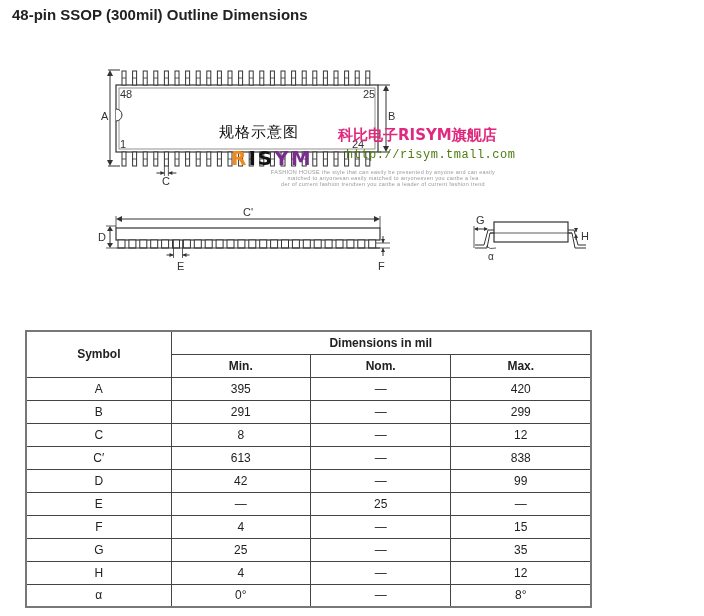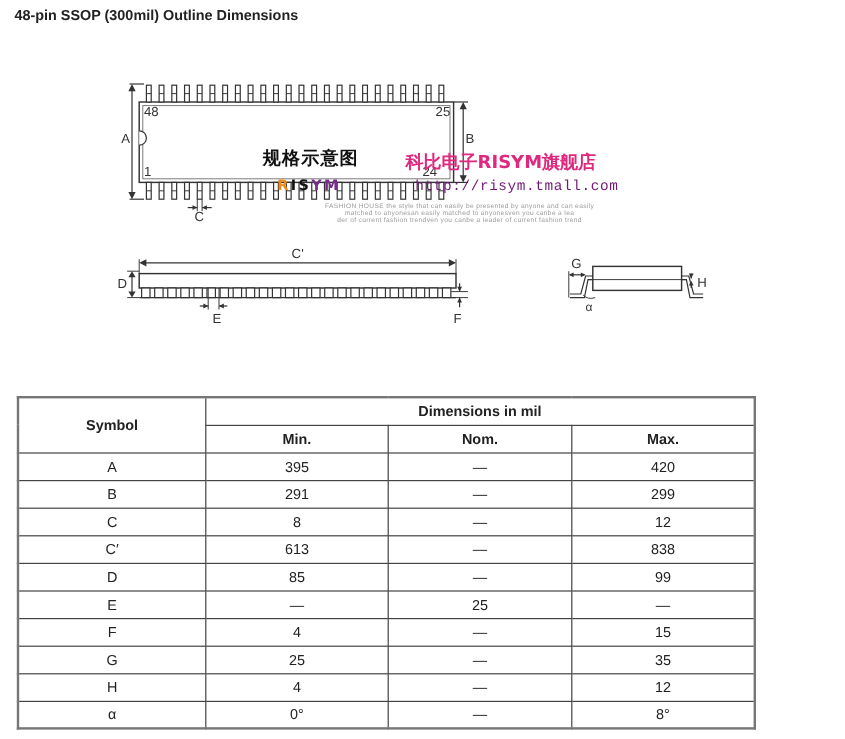--- a/index.html
+++ b/index.html
@@ -3,56 +3,56 @@
   <meta charset="utf-8">
   <style>
     * { margin: 0; padding: 0; box-sizing: border-box; }
     html, body {
       width: 704px; height: 616px; background: #ffffff; overflow: hidden;
       font-family: "Liberation Sans", "DejaVu Sans", sans-serif; color: #222;
     }
     .page { position: relative; width: 704px; height: 616px; }
     .title {
       position: absolute; left: 12px; top: 6px;
-      font-size: 12px; font-weight: bold; color: #222;
+      font-size: 15px; font-weight: bold; color: #222;
     }
     .diagram { position: absolute; left: 0; top: 0; width: 704px; height: 300px; }
     .diagram svg { position: absolute; left: 0; top: 0; }
     .lbl {
       position: absolute; font-size: 11px; color: #333; line-height: 1;
     }
     .wm-cn {
       position: absolute; left: 219px; top: 123px;
-      font-family: "DejaVu Sans", sans-serif; font-size: 15px; font-weight: bold;
+      font-family: "DejaVu Sans", sans-serif; font-size: 15px; font-weight: normal;
       color: #111; letter-spacing: 1px;
     }
     .wm-shop {
       position: absolute; left: 338px; top: 126px;
       font-family: "DejaVu Sans", sans-serif; font-size: 15px; font-weight: bold;
       color: #e0287e; letter-spacing: 0px;
     }
     .wm-brand {
       position: absolute; left: 231px; top: 148px;
-      font-family: "DejaVu Sans", sans-serif; font-size: 12px; font-weight: 900;
+      font-family: "DejaVu Sans", sans-serif; font-size: 20px; font-weight: 900;
       color: #111; letter-spacing: 2px; line-height: 1;
     }
     .wm-brand .o { color: #f08a1c; }
     .wm-brand .p { color: #7a2c8c; }
     .wm-url {
       position: absolute; left: 346px; top: 148px;
       font-family: "Liberation Mono", "DejaVu Sans Mono", monospace; font-size: 12px;
-      color: #701a75; letter-spacing: 0.5px; text-align: right;
+      color: #4d7c0f; letter-spacing: 0.5px; text-align: right;
     }
     .wm-tag {
       position: absolute; left: 213px; top: 169px; width: 340px;
       font-size: 5.5px; color: #9a9a9a; line-height: 6px; text-align: center;
       letter-spacing: 0.3px;
     }
     table.dims {
-      position: absolute; left: 14px; top: 330px; width: 616px;
+      position: absolute; left: 25px; top: 330px; width: 567px;
       border-collapse: collapse;
       border: 2px solid #777;
       font-size: 12px; color: #222;
     }
     table.dims td, table.dims th {
       border: 1px solid #444; text-align: center; height: 23px;
       font-weight: normal; padding: 0;
     }
     table.dims th { font-weight: bold; }
     table.dims th.sym { width: 172px; }
@@ -308,21 +308,21 @@
           <td>12</td>
         </tr>
         <tr>
           <td>C′</td>
           <td>613</td>
           <td>—</td>
           <td>838</td>
         </tr>
         <tr>
           <td>D</td>
-          <td>85</td>
+          <td>42</td>
           <td>—</td>
           <td>99</td>
         </tr>
         <tr>
           <td>E</td>
           <td>—</td>
           <td>25</td>
           <td>—</td>
         </tr>
         <tr>

